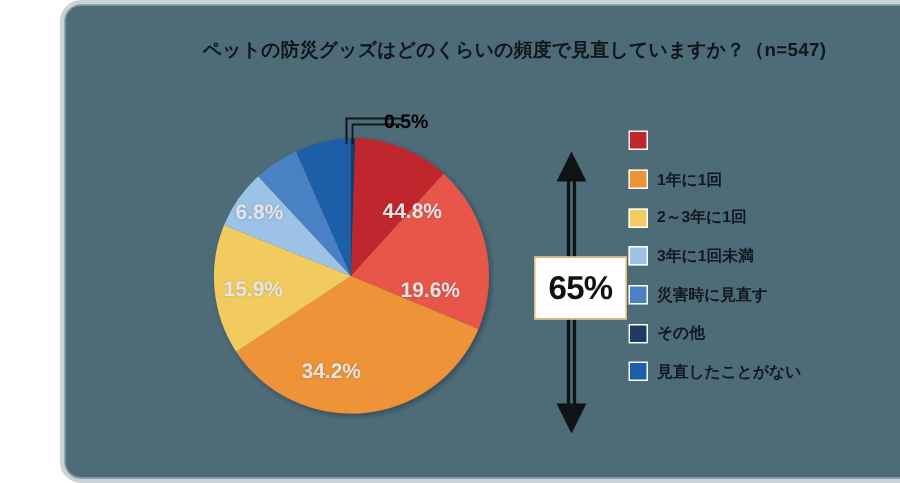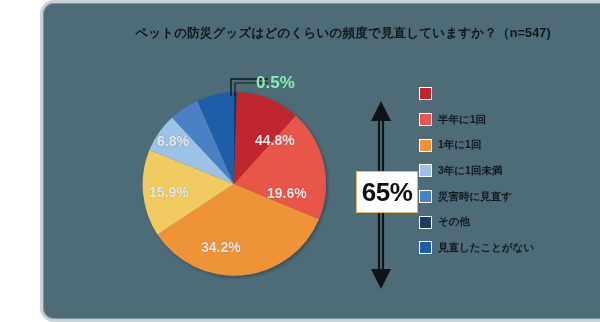--- a/index.html
+++ b/index.html
@@ -69,22 +69,22 @@
     position: absolute;
     color: #e5e5e5;
     font-size: 14px;
     font-weight: bold;
     white-space: nowrap;
     text-shadow: 0 0 2px rgba(0,0,0,0.18);
   }
 
   .callout-label {
     position: absolute;
-    color: #86efac;
-    font-size: 17px;
+    color: #000000;
+    font-size: 13px;
     font-weight: bold;
     white-space: nowrap;
   }
 
   #callout-line {
     position: absolute;
     left: 183px;
     top: 66px;
     width: 60px;
     height: 28px;
@@ -104,21 +104,21 @@
     top: 168px;
     width: 62px;
     height: 42px;
     background: #ffffff;
     border: 1px solid #e0b870;
     box-sizing: border-box;
     display: flex;
     align-items: center;
     justify-content: center;
     color: #101010;
-    font-size: 26px;
+    font-size: 22px;
     font-weight: bold;
     letter-spacing: -0.5px;
   }
 
   #legend {
     position: absolute;
     left: 376px;
     top: 78px;
     width: 150px;
   }
@@ -199,28 +199,28 @@
     <polygon points="38,190 28,170 48,170" fill="#0e1316"></polygon>
   </svg>
 
   <div id="bracket-box">65%</div>
 
   <div id="legend">
     <div class="legend-item">
       <span class="legend-swatch" style="background:#c0272d"></span>
     </div>
     <div class="legend-item">
-      <span class="legend-swatch" style="background:#e8574a"></span>
-      <span class="legend-text">半年に1回</span>
-    </div>
-    <div class="legend-item">
       <span class="legend-swatch" style="background:#ef9338"></span>
       <span class="legend-text">1年に1回</span>
     </div>
     <div class="legend-item">
+      <span class="legend-swatch" style="background:#f2cb61"></span>
+      <span class="legend-text">2～3年に1回</span>
+    </div>
+    <div class="legend-item">
       <span class="legend-swatch" style="background:#9cc2e5"></span>
       <span class="legend-text">3年に1回未満</span>
     </div>
     <div class="legend-item">
       <span class="legend-swatch" style="background:#4a81c4"></span>
       <span class="legend-text">災害時に見直す</span>
     </div>
     <div class="legend-item">
       <span class="legend-swatch" style="background:#1f3b63"></span>
       <span class="legend-text">その他</span>

